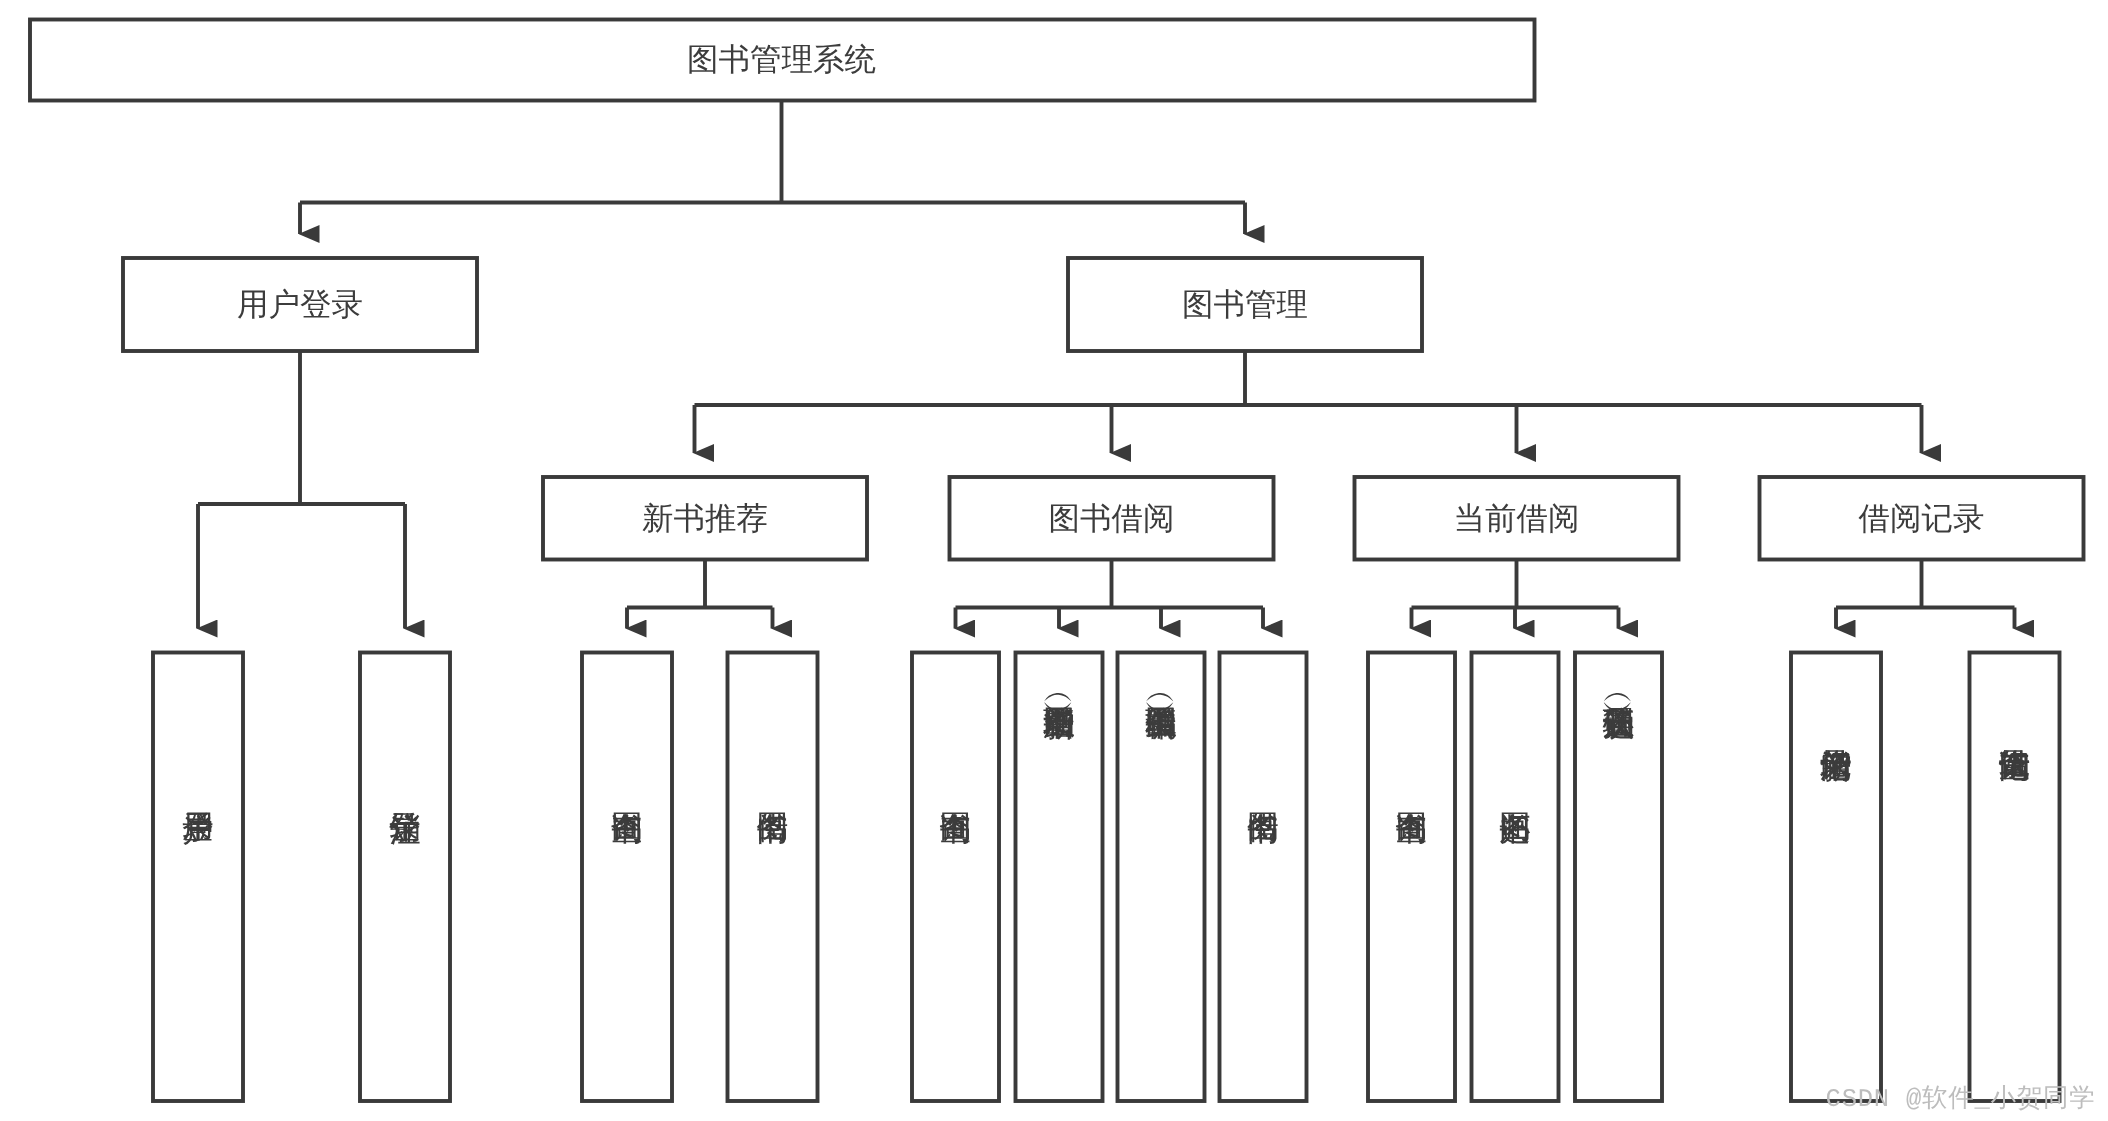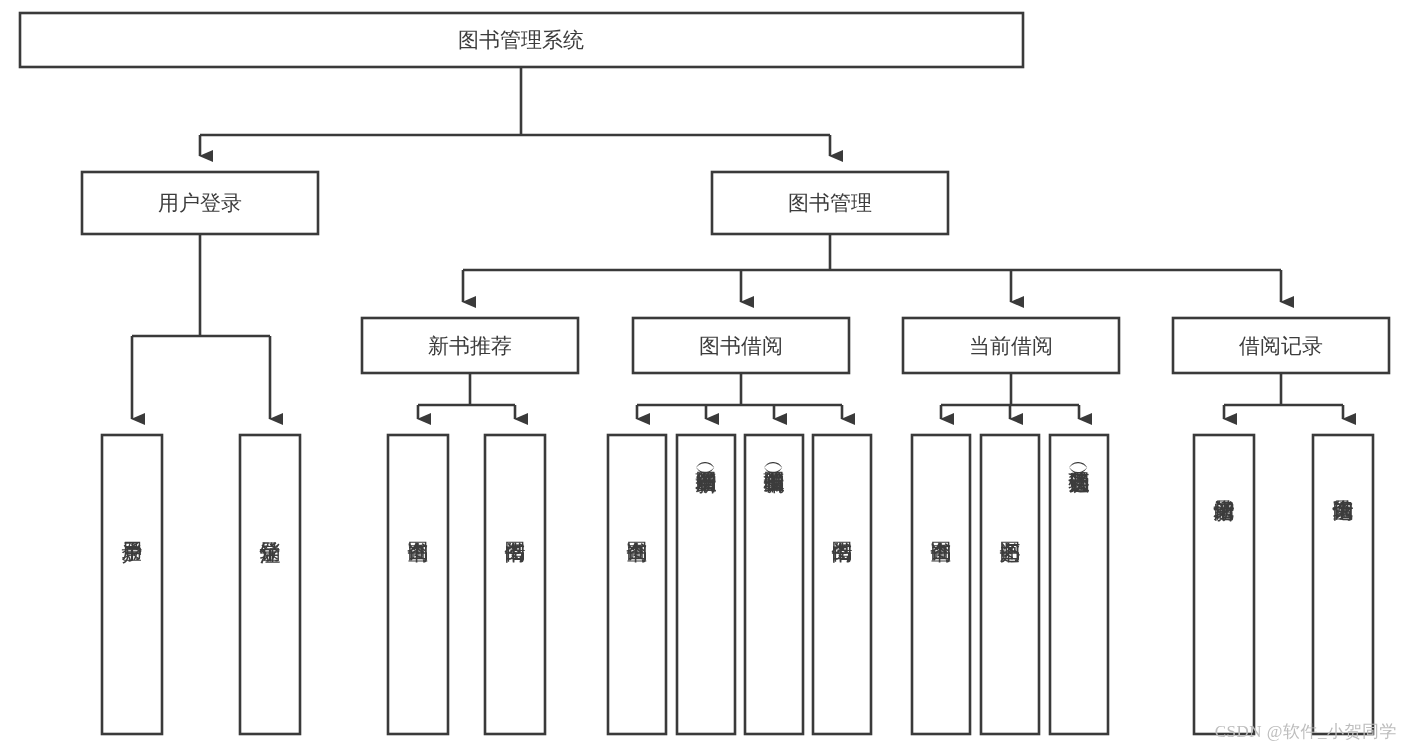--- a/index.html
+++ b/index.html
@@ -51,21 +51,21 @@
   .node-label-vertical {
     font-family: "DejaVu Sans", "Liberation Sans", sans-serif;
     font-size: 21px;
     fill: #3c3c3c;
     text-anchor: middle;
   }
   .watermark {
     position: absolute;
     right: 8px;
     bottom: 4px;
-    font-family: Liberation Serif, serif;
+    font-family: Liberation Mono, monospace;
     font-size: 17px;
     color: #bdbdbd;
     letter-spacing: 0.5px;
     white-space: nowrap;
     pointer-events: none;
   }
 </style>
 </head>
 <body>
 

